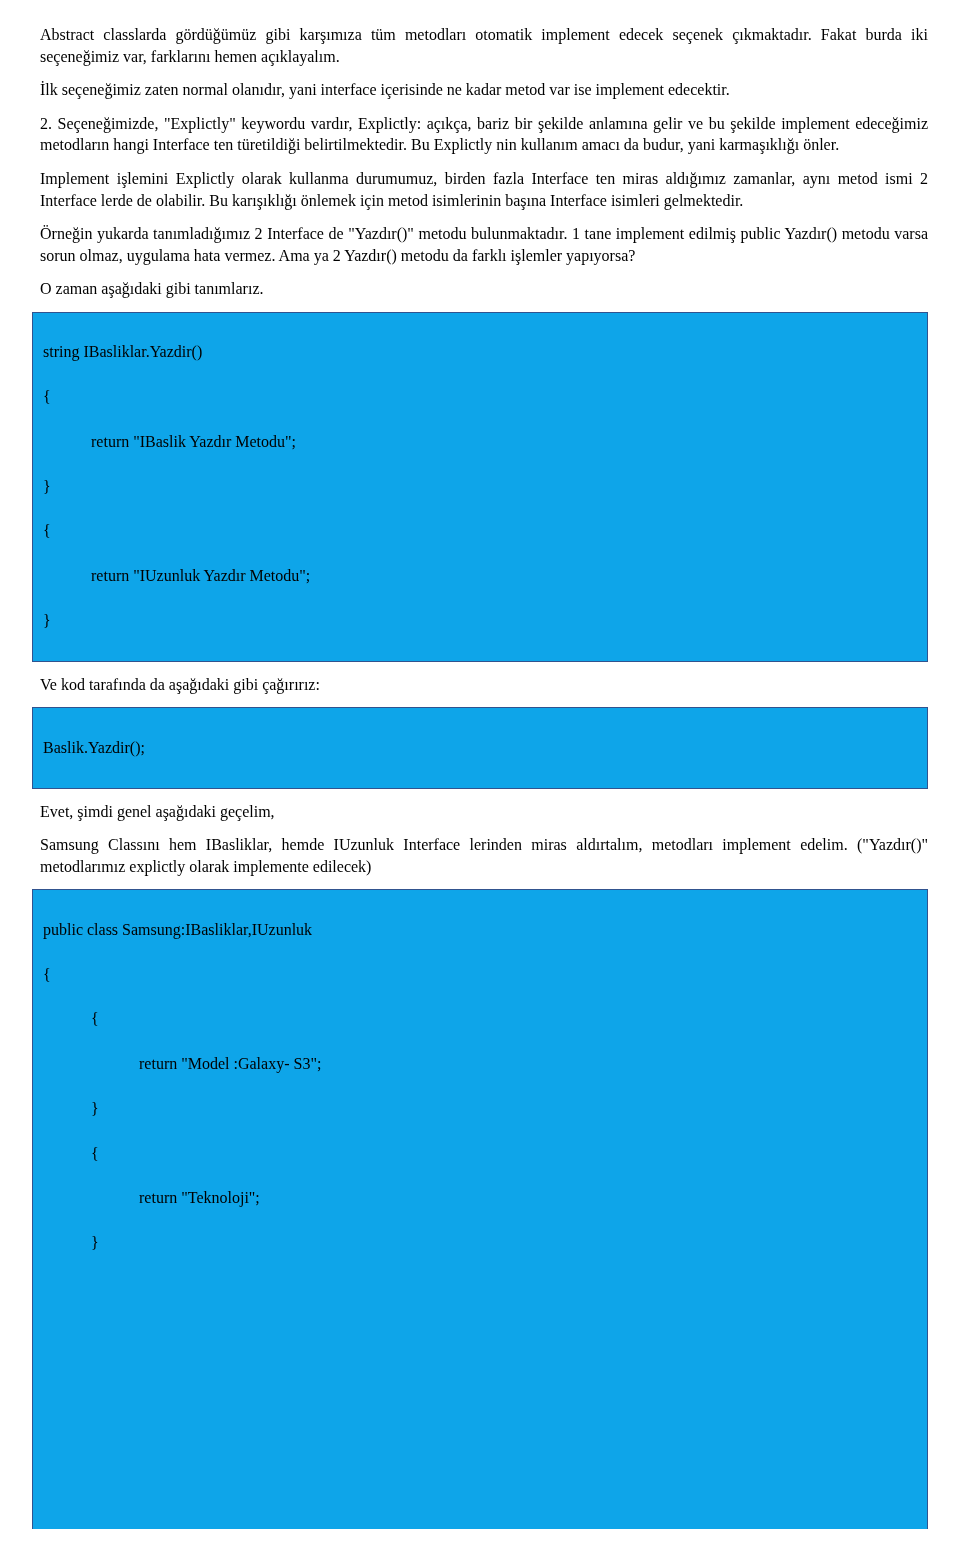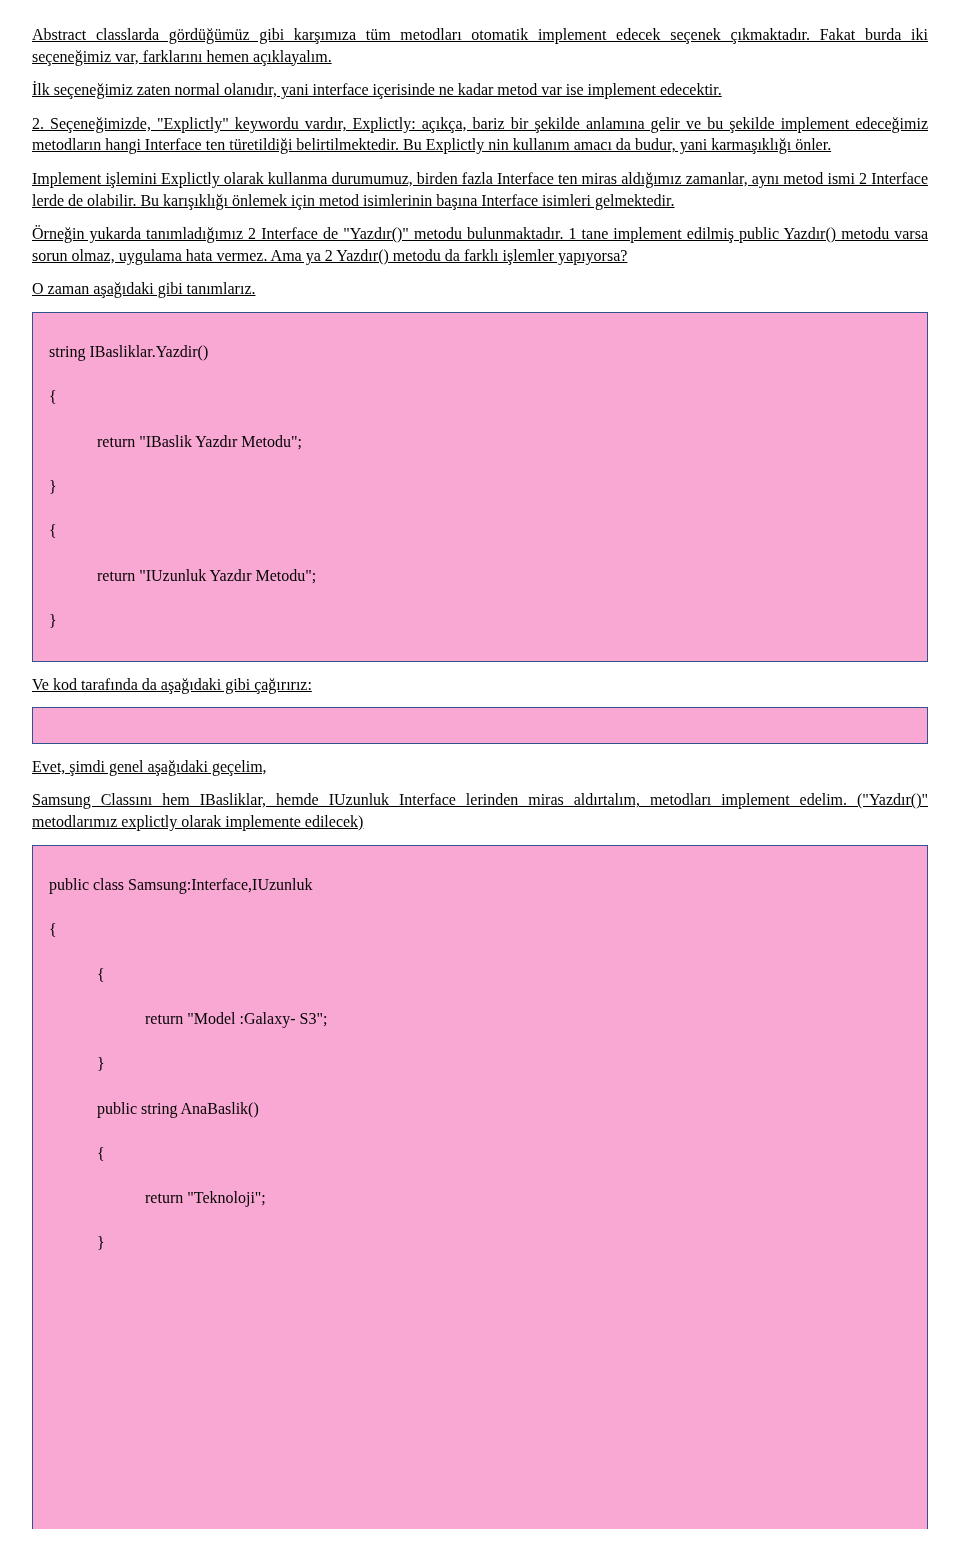--- a/index.html
+++ b/index.html
@@ -7,28 +7,27 @@
     font-size: 16px;
     line-height: 1.35;
     margin: 0;
     padding: 24px 32px;
     color: #000;
     background: #fff;
     width: 960px;
     box-sizing: border-box;
   }
   p {
-    margin: 0 0 12px 0;
+    margin: 0 0 12px 8px;
     text-align: justify;
-    text-decoration: underline;
   }
   .code-box {
     border: 1px solid #31538f;
-    background: #f9a8d4;
-    padding: 6px 16px;
+    background: #0ea5e9;
+    padding: 6px 10px;
     margin: 6px 0 12px 0;
     font-family: "Times New Roman", Times, serif;
     font-size: 16px;
     white-space: pre-wrap;
     line-height: 1.4;
   }
   .code-box .line {
     display: block;
   }
   .indent {
@@ -51,32 +50,32 @@
 <span class="line indent">return "IBaslik Yazdır Metodu";</span>
 <span class="line">}</span>
 <span class="line">{</span>
 <span class="line indent">return "IUzunluk Yazdır Metodu";</span>
 <span class="line">}</span>
 </div>
 
 <p>Ve kod tarafında da aşağıdaki gibi çağırırız:</p>
 
 <div class="code-box">
+<span class="line">Baslik.Yazdir();</span>
 </div>
 
 <p>Evet, şimdi genel aşağıdaki geçelim,</p>
 <p>Samsung Classını hem IBasliklar, hemde IUzunluk Interface lerinden miras aldırtalım, metodları implement edelim. ("Yazdır()" metodlarımız explictly olarak implemente edilecek)</p>
 
 <div class="code-box" style="border-bottom:none;margin-bottom:0;">
-<span class="line">public class Samsung:Interface,IUzunluk</span>
+<span class="line">public class Samsung:IBasliklar,IUzunluk</span>
 <span class="line">{</span>
 <span class="line indent">{</span>
 <span class="line indent" style="padding-left:96px">return "Model :Galaxy- S3";</span>
 <span class="line indent">}</span>
-<span class="line indent">public string AnaBaslik()</span>
 <span class="line indent">{</span>
 <span class="line indent" style="padding-left:96px">return "Teknoloji";</span>
 <span class="line indent">}</span>
 
 
 
 
 
 
 

